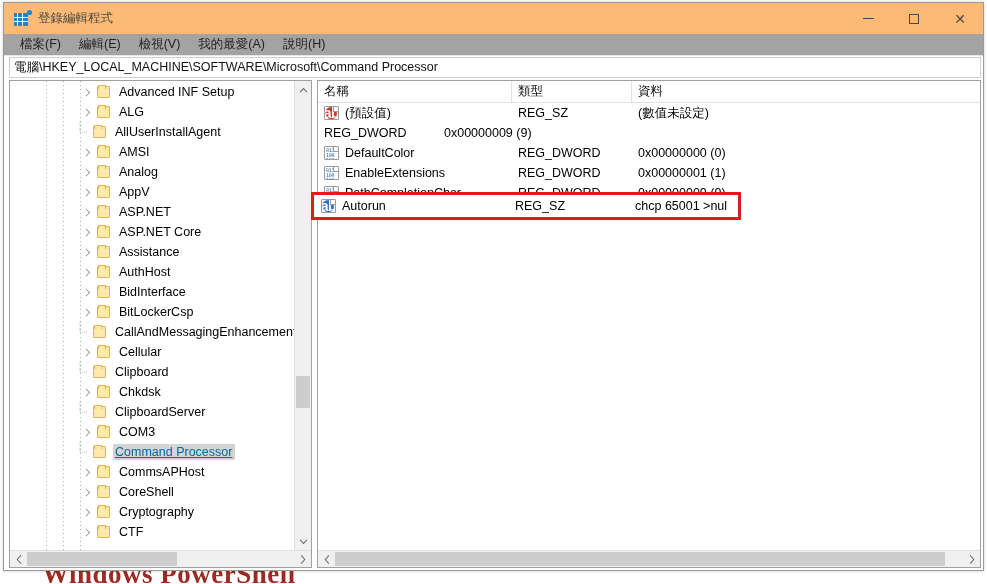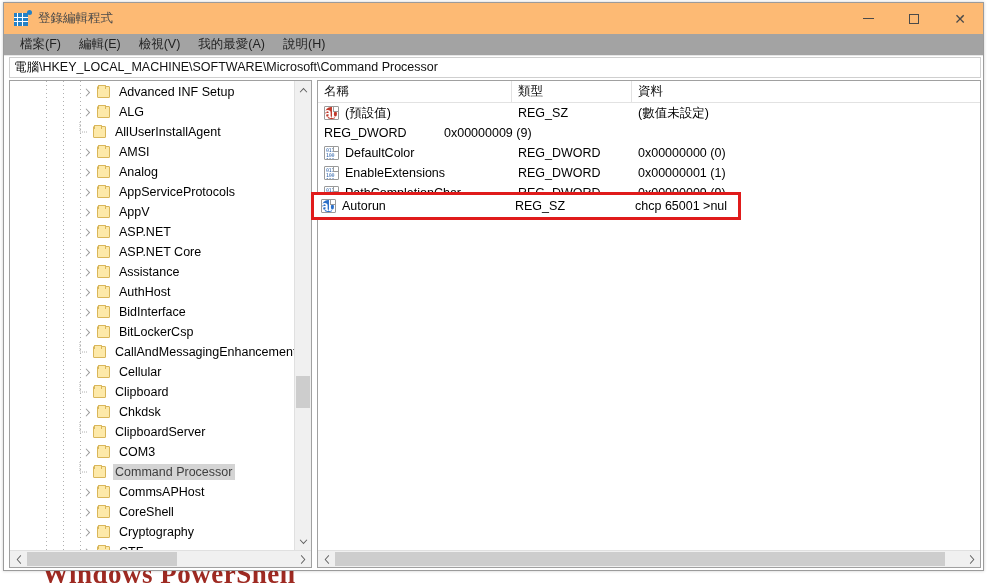--- a/index.html
+++ b/index.html
@@ -216,21 +216,22 @@
     border-radius: 1px 1px 0 0;
   }
   .tw-label {
     position: relative;
     z-index: 2;
     padding: 1px 3px 1px 2px;
     line-height: 14px;
   }
   .tree-row.selected .tw-label {
     background: #d4d4d4;
-    color: #404040;
+    color: #0369a1;
+    text-decoration: underline;
   }
 
   
   .vscroll {
     width: 17px;
     min-width: 17px;
     background: #f0f0f0;
     border-left: 1px solid #e0e0e0;
     display: flex;
     flex-direction: column;
@@ -485,31 +486,20 @@
             <div class="tree-row">
               <div class="tw-expander">
                 <svg width="6" height="9" viewBox="0 0 6 9">
                   <path d="M1.3 0.4 L5.2 4.5 L1.3 8.6 L0.6 7.9 L3.8 4.5 L0.6 1.1 Z" fill="#9a9a9a"></path>
                 </svg>
               </div>
               <div class="tw-folder">
                 <div class="fold"></div>
               </div>
               <div class="tw-label">Analog</div>
-            </div>
-            <div class="tree-row">
-              <div class="tw-expander">
-                <svg width="6" height="9" viewBox="0 0 6 9">
-                  <path d="M1.3 0.4 L5.2 4.5 L1.3 8.6 L0.6 7.9 L3.8 4.5 L0.6 1.1 Z" fill="#9a9a9a"></path>
-                </svg>
-              </div>
-              <div class="tw-folder">
-                <div class="fold"></div>
-              </div>
-              <div class="tw-label">AppServiceProtocols</div>
             </div>
             <div class="tree-row">
               <div class="tw-expander">
                 <svg width="6" height="9" viewBox="0 0 6 9">
                   <path d="M1.3 0.4 L5.2 4.5 L1.3 8.6 L0.6 7.9 L3.8 4.5 L0.6 1.1 Z" fill="#9a9a9a"></path>
                 </svg>
               </div>
               <div class="tw-folder">
                 <div class="fold"></div>
               </div>

